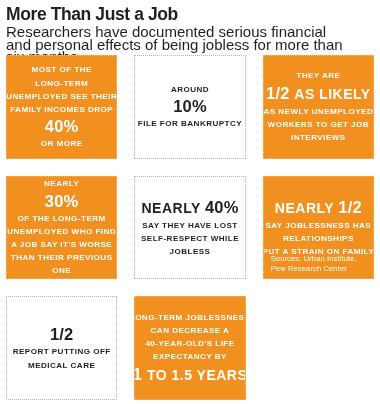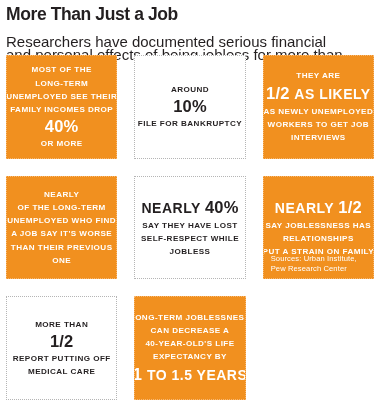--- a/index.html
+++ b/index.html
@@ -24,21 +24,21 @@
 
   
   .header {
     padding: 4px 10px 0 6px;
   }
   .title {
     font-size: 17.5px;
     font-weight: bold;
     letter-spacing: -0.4px;
     line-height: 20px;
-    margin: 0 0 12px 0;
+    margin: 0 0 2px 0;
     color: #231f20;
   }
   .subtitle {
     font-size: 15px;
     line-height: 12.6px;
     margin: 0;
     color: #231f20;
     max-width: 340px;
   }
 
@@ -151,20 +151,21 @@
           <div class="line">THEY ARE</div>
           <div class="big">1/2 <span class="sm">AS LIKELY</span></div>
           <div class="line">AS NEWLY UNEMPLOYED</div>
           <div class="line">WORKERS TO GET JOB</div>
           <div class="line">INTERVIEWS</div>
         </div>
       </div>
       <div class="cell orange">
         <div class="stat-block">
           <div class="line">NEARLY</div>
+          <div class="big">30%</div>
           <div class="line">OF THE LONG-TERM</div>
           <div class="line">UNEMPLOYED WHO FIND</div>
           <div class="line">A JOB SAY IT'S WORSE</div>
           <div class="line">THAN THEIR PREVIOUS</div>
           <div class="line">ONE</div>
         </div>
       </div>
       <div class="cell white">
         <div class="stat-block">
           <div class="big"><span class="sm">NEARLY </span>40%</div>
@@ -178,21 +179,20 @@
           <div class="big"><span class="sm">NEARLY </span>1/2</div>
           <div class="line">SAY JOBLESSNESS HAS</div>
           <div class="line">RELATIONSHIPS</div>
           <div class="line">PUT A STRAIN ON FAMILY</div>
         </div>
         <div class="sources">Sources: Urban Institute,
 Pew Research Center</div>
       </div>
       <div class="cell white">
         <div class="stat-block">
-          <div class="line">MORE THAN</div>
           <div class="big">1/2</div>
           <div class="line">REPORT PUTTING OFF</div>
           <div class="line">MEDICAL CARE</div>
         </div>
       </div>
       <div class="cell orange">
         <div class="stat-block">
           <div class="line">LONG-TERM JOBLESSNESS</div>
           <div class="line">CAN DECREASE A</div>
           <div class="line">40-YEAR-OLD'S LIFE</div>

